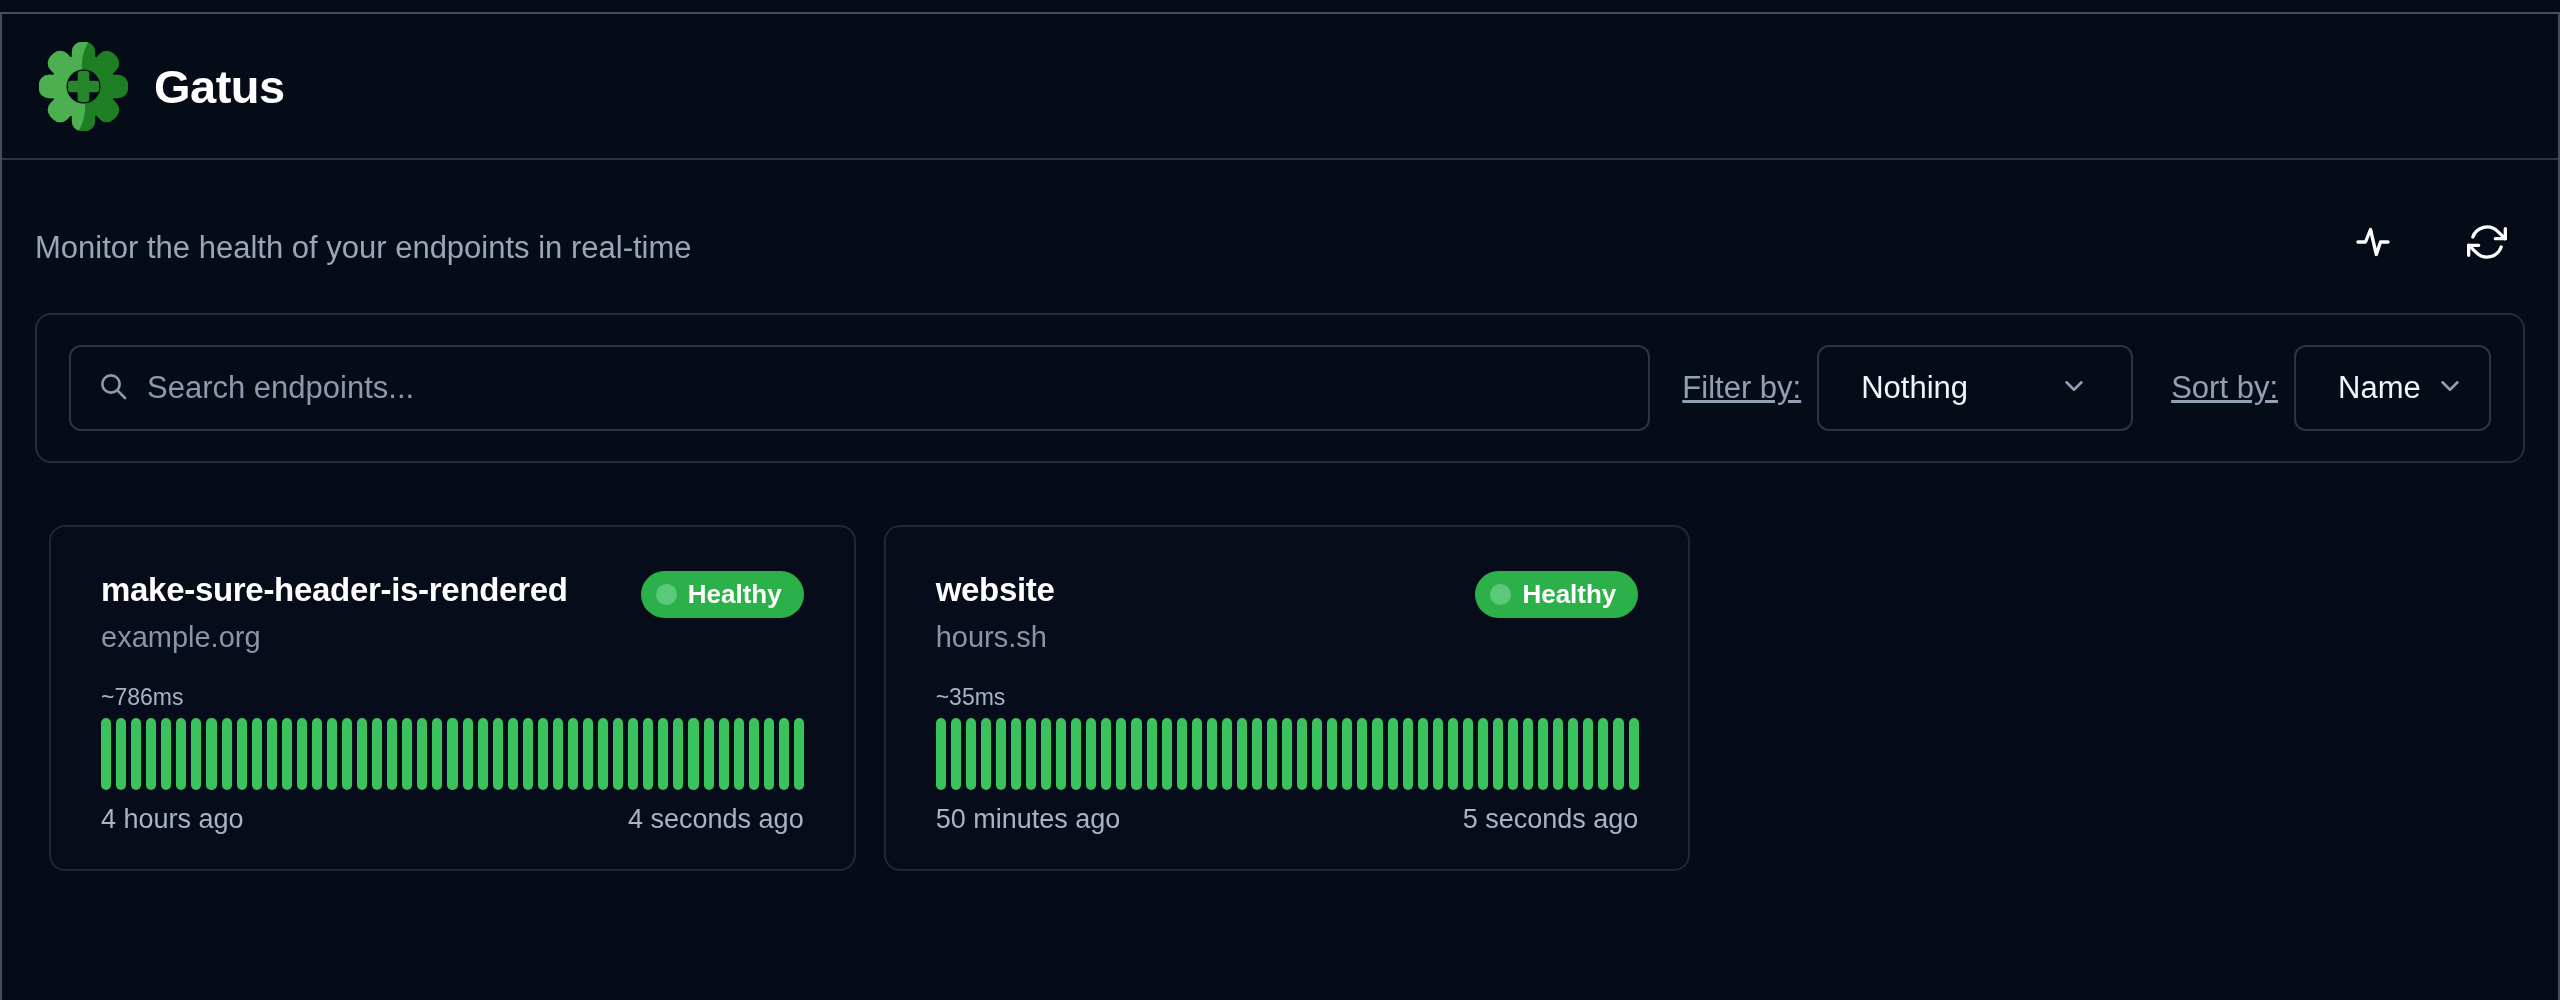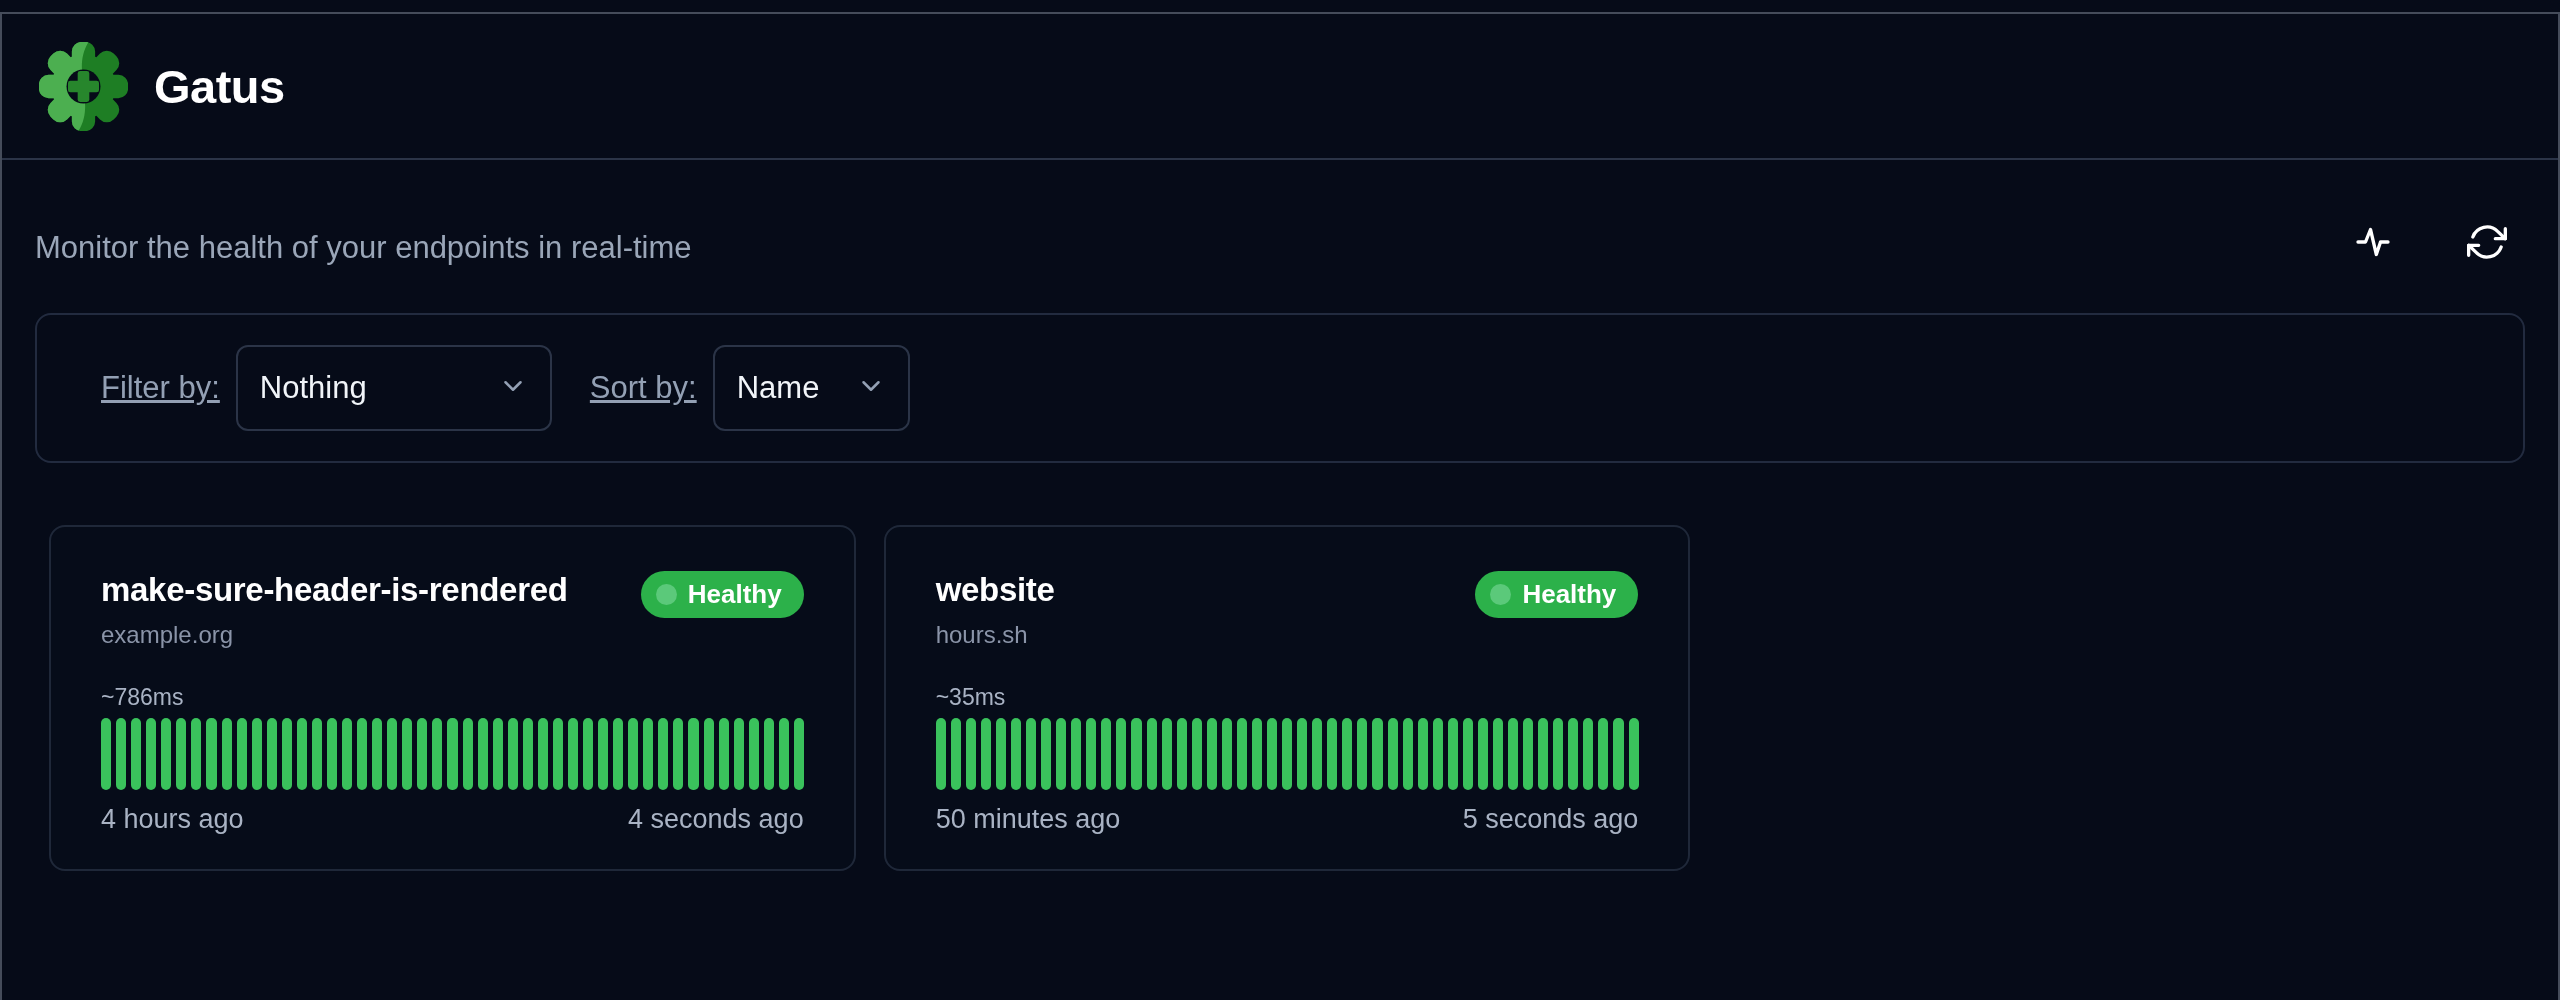--- a/index.html
+++ b/index.html
@@ -73,21 +73,21 @@
   .search-input::placeholder { color: #8d99ad; opacity: 1; }
   .ctl-label { font-size: 31px; color: #93a0b4; white-space: nowrap; text-decoration: underline; }
   .lbl-filter { margin-left: 32px; }
   .lbl-sort { margin-left: 38px; }
   .select {
     margin-left: 16px;
     height: 86px;
     border: 2px solid #2b3447;
     border-radius: 12px;
     display: flex; align-items: center; justify-content: space-between;
-    padding: 0 22px;
+    padding: 0 42px;
     cursor: pointer;
   }
   .select-filter { width: 316px; }
   .select-sort { width: 197px; }
   .select-value { font-size: 31px; color: #f1f5f9; }
   .chevron { width: 30px; height: 30px; margin-left: 14px; }
   
   .cards {
     margin-top: 62px;
     display: grid;
@@ -98,21 +98,21 @@
   .card {
     border: 2px solid #1f2839;
     border-radius: 16px;
     background: #060c19;
     height: 346px;
     padding: 44px 50px 34px 50px;
     display: flex; flex-direction: column;
   }
   .card-head { display: flex; justify-content: space-between; align-items: flex-start; }
   .endpoint-name { font-size: 33px; font-weight: 700; color: #ffffff; letter-spacing: -0.3px; }
-  .endpoint-url { margin-top: 12px; font-size: 24px; color: #8a94a8; }
+  .endpoint-url { margin-top: 12px; font-size: 29px; color: #8a94a8; }
   .status-badge {
     display: flex; align-items: center; gap: 11px;
     background: #2cb14a;
     border-radius: 999px;
     padding: 0 22px 0 15px;
     height: 47px;
     flex: 0 0 auto;
   }
   .status-dot { width: 21px; height: 21px; border-radius: 50%; background: #5bc97a; }
   .status-text { font-size: 26px; font-weight: 700; color: #ffffff; }
@@ -174,20 +174,29 @@
             <polyline points="23 4 23 10 17 10"></polyline>
             <polyline points="1 20 1 14 7 14"></polyline>
             <path d="M3.51 9a9 9 0 0 1 14.85-3.36L23 10"></path>
             <path d="M1 14l4.64 4.36A9 9 0 0 0 20.49 15"></path>
           </svg>
         </span>
       </div>
     </div>
 
     <div class="filterbar">
+      <div class="searchbox">
+        <span>
+          <svg width="32" height="32" viewBox="0 0 24 24" fill="none" stroke="#8d99ad" stroke-width="2" stroke-linecap="round">
+            <circle cx="10.5" cy="10.5" r="6.5"></circle>
+            <line x1="15.5" y1="15.5" x2="21" y2="21"></line>
+          </svg>
+        </span>
+        <input class="search-input" type="text" placeholder="Search endpoints..." style="">
+      </div>
 
       <span class="ctl-label lbl-filter">Filter by:</span>
       <div class="select select-filter">
         <span class="select-value">Nothing</span>
         <span>
           <svg class="chevron" viewBox="0 0 24 24" fill="none" stroke="#93a0b4" stroke-width="2" stroke-linecap="round" stroke-linejoin="round">
             <polyline points="6 9 12 15 18 9"></polyline>
           </svg>
         </span>
       </div>

